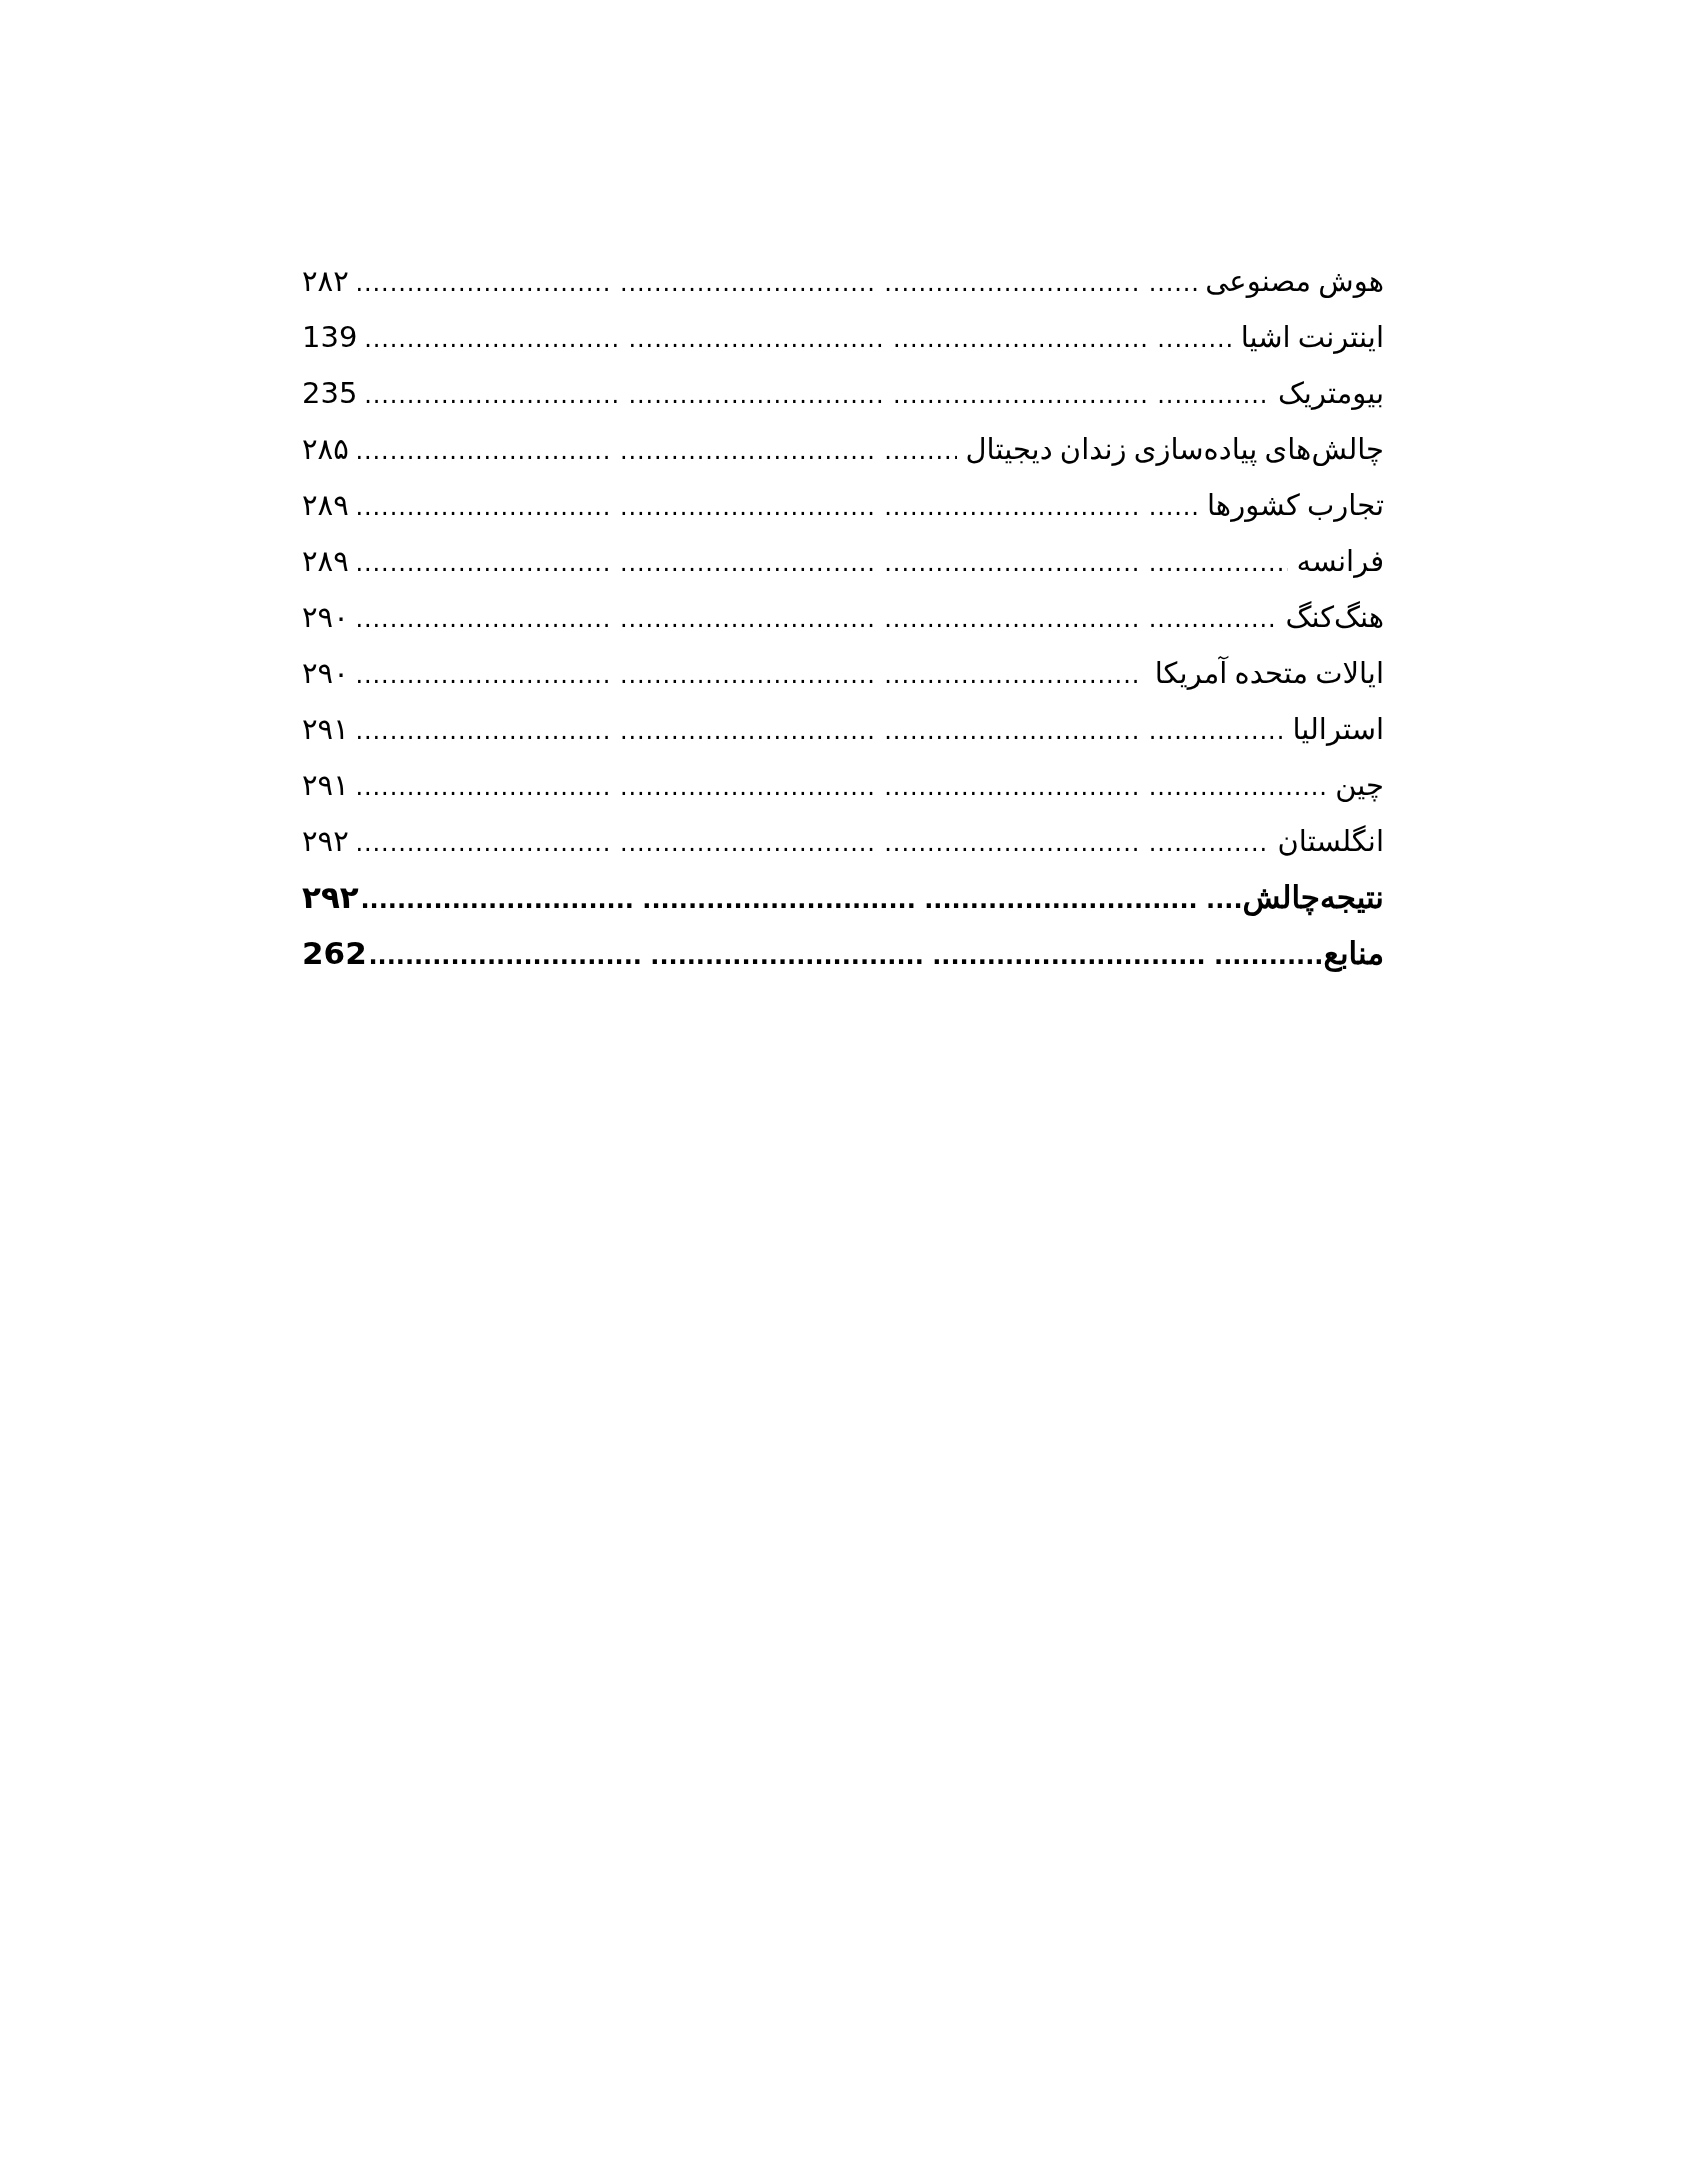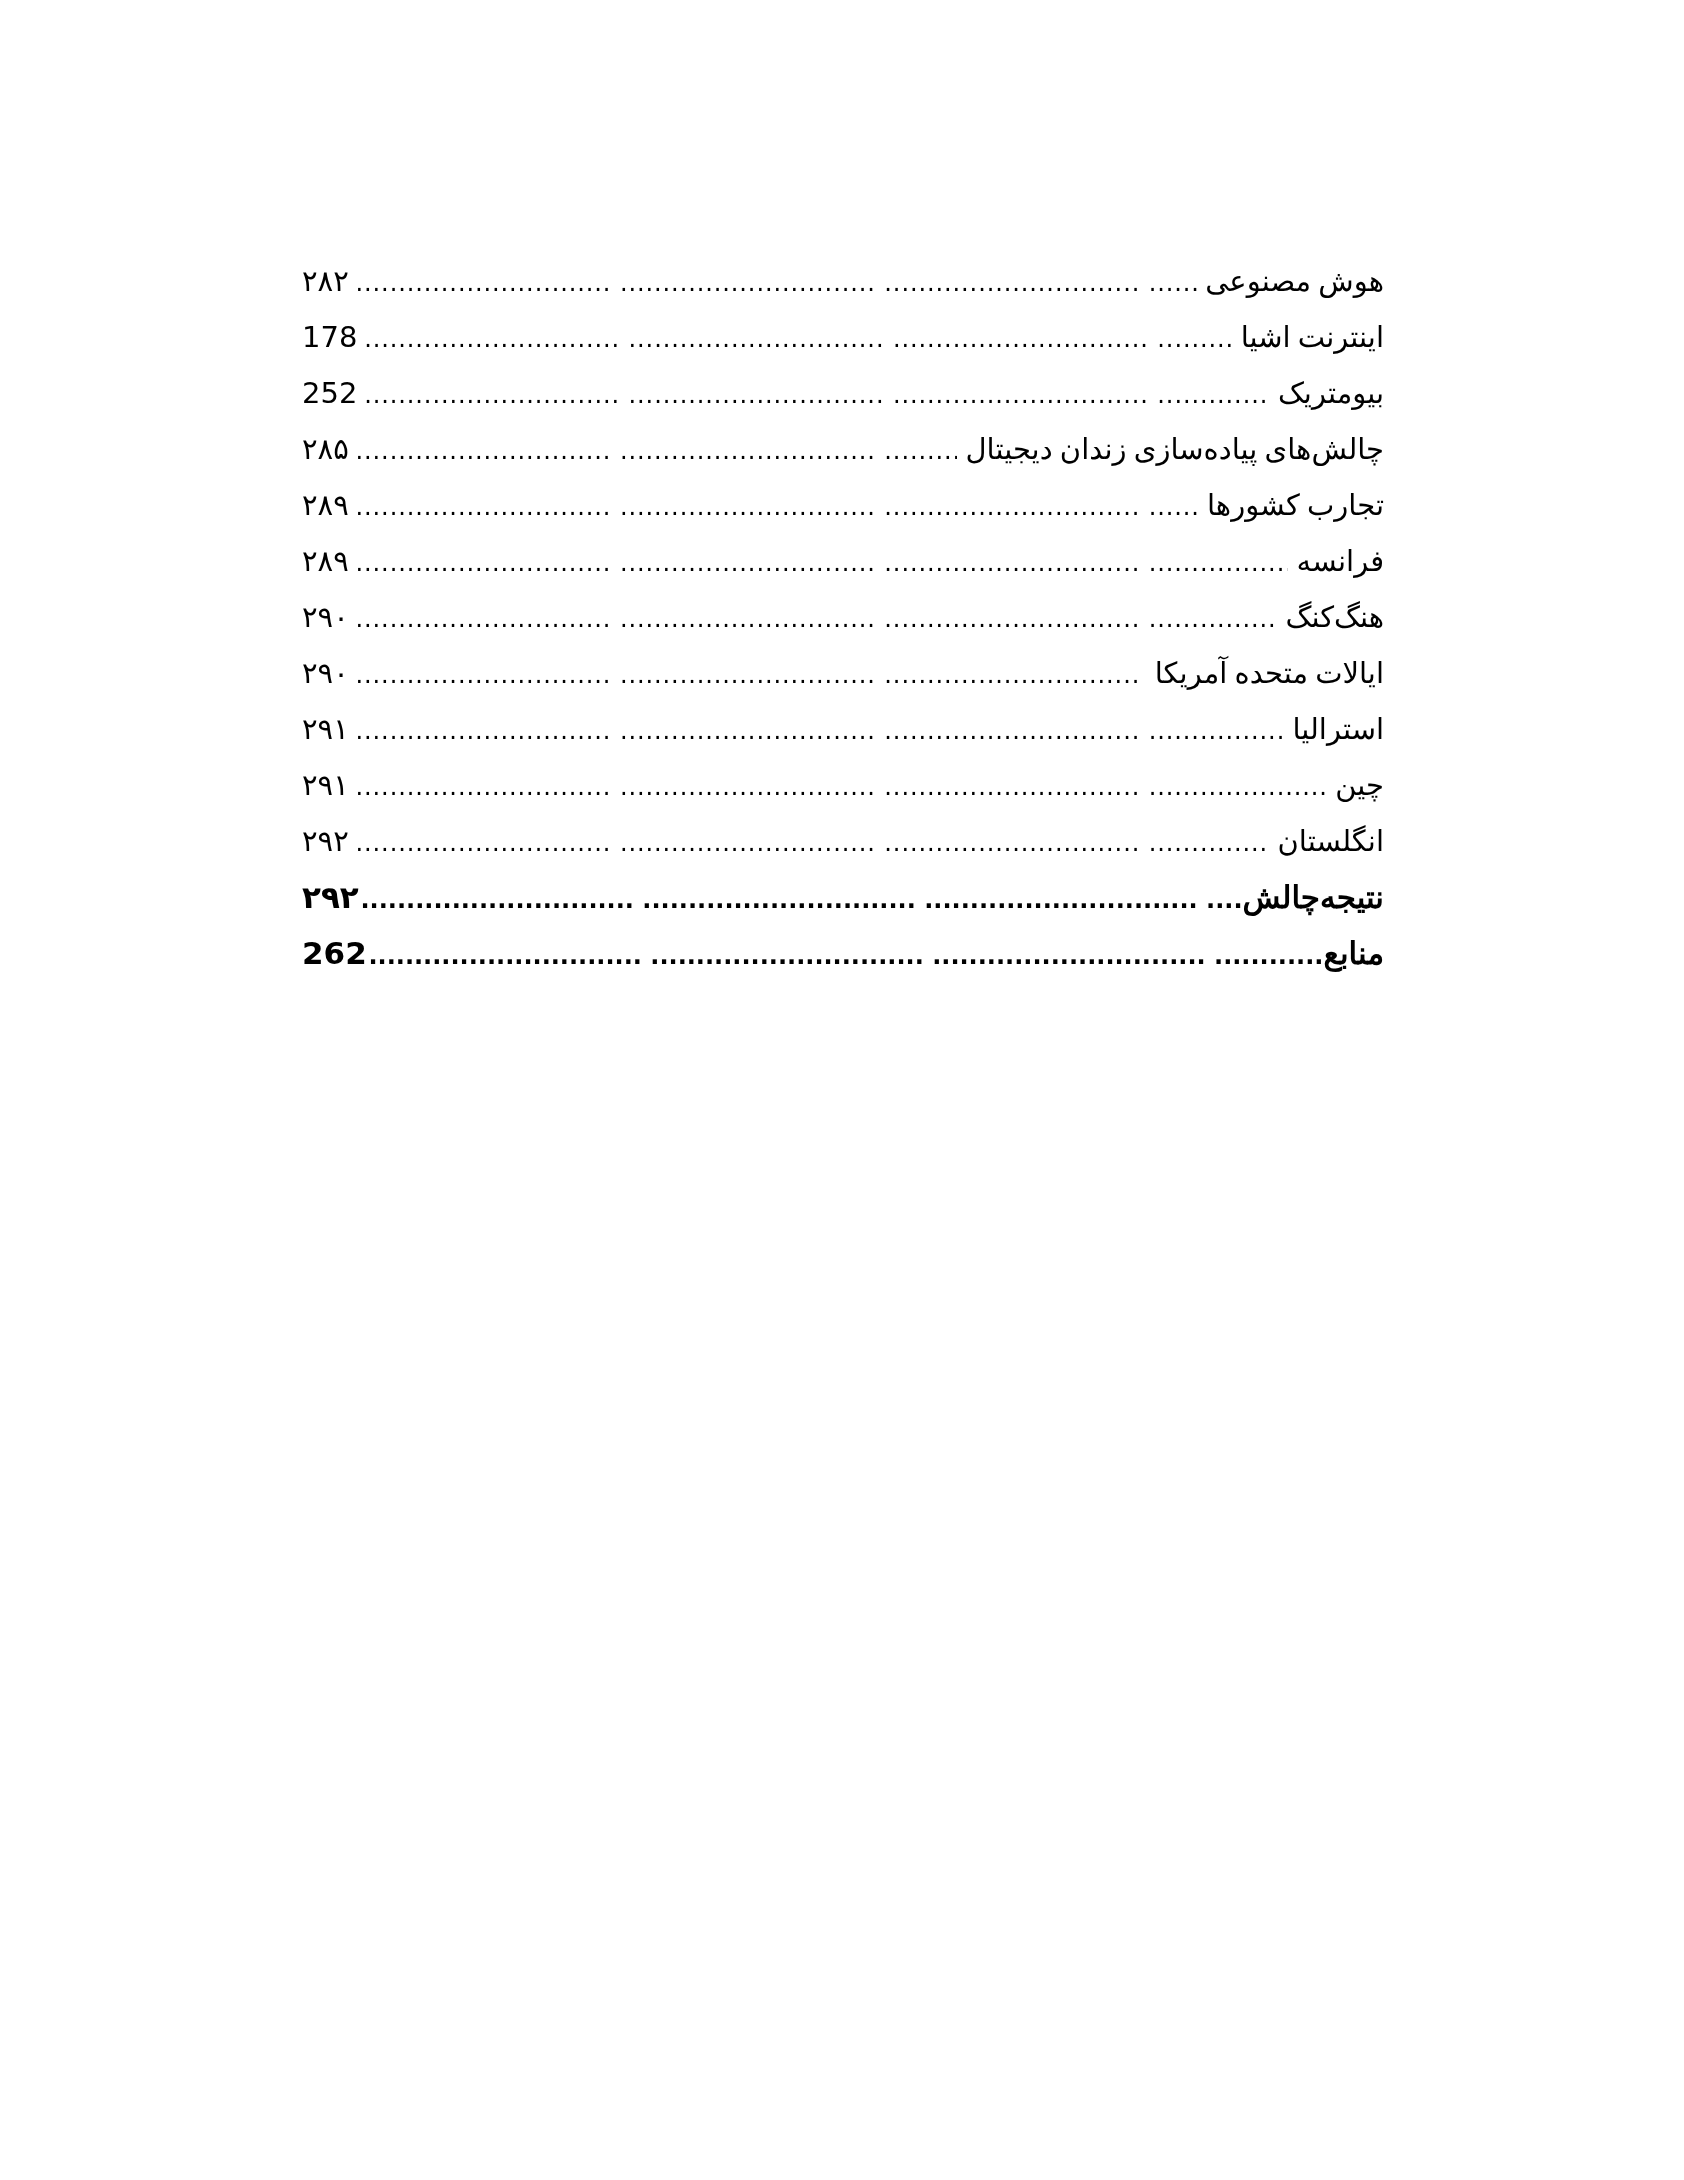--- a/index.html
+++ b/index.html
@@ -76,27 +76,27 @@
 
     <div class="toc-row">
       <span class="toc-title">هوش مصنوعی</span>
       <span class="toc-leader">.............................. .............................. .............................. .............................. .............................. .............................. .............................. .............................. </span>
       <span class="toc-page">۲۸۲</span>
     </div>
 
     <div class="toc-row">
       <span class="toc-title">اینترنت اشیا</span>
       <span class="toc-leader">.............................. .............................. .............................. .............................. .............................. .............................. .............................. .............................. </span>
-      <span class="toc-page">178</span>
+      <span class="toc-page">139</span>
     </div>
 
     <div class="toc-row">
       <span class="toc-title">بیومتریک</span>
       <span class="toc-leader">.............................. .............................. .............................. .............................. .............................. .............................. .............................. .............................. </span>
-      <span class="toc-page">252</span>
+      <span class="toc-page">235</span>
     </div>
 
     <div class="toc-row">
       <span class="toc-title">چالش‌های پیاده‌سازی زندان دیجیتال</span>
       <span class="toc-leader">.............................. .............................. .............................. .............................. .............................. .............................. .............................. .............................. </span>
       <span class="toc-page">۲۸۵</span>
     </div>
 
     <div class="toc-row">
       <span class="toc-title">تجارب کشورها</span>

